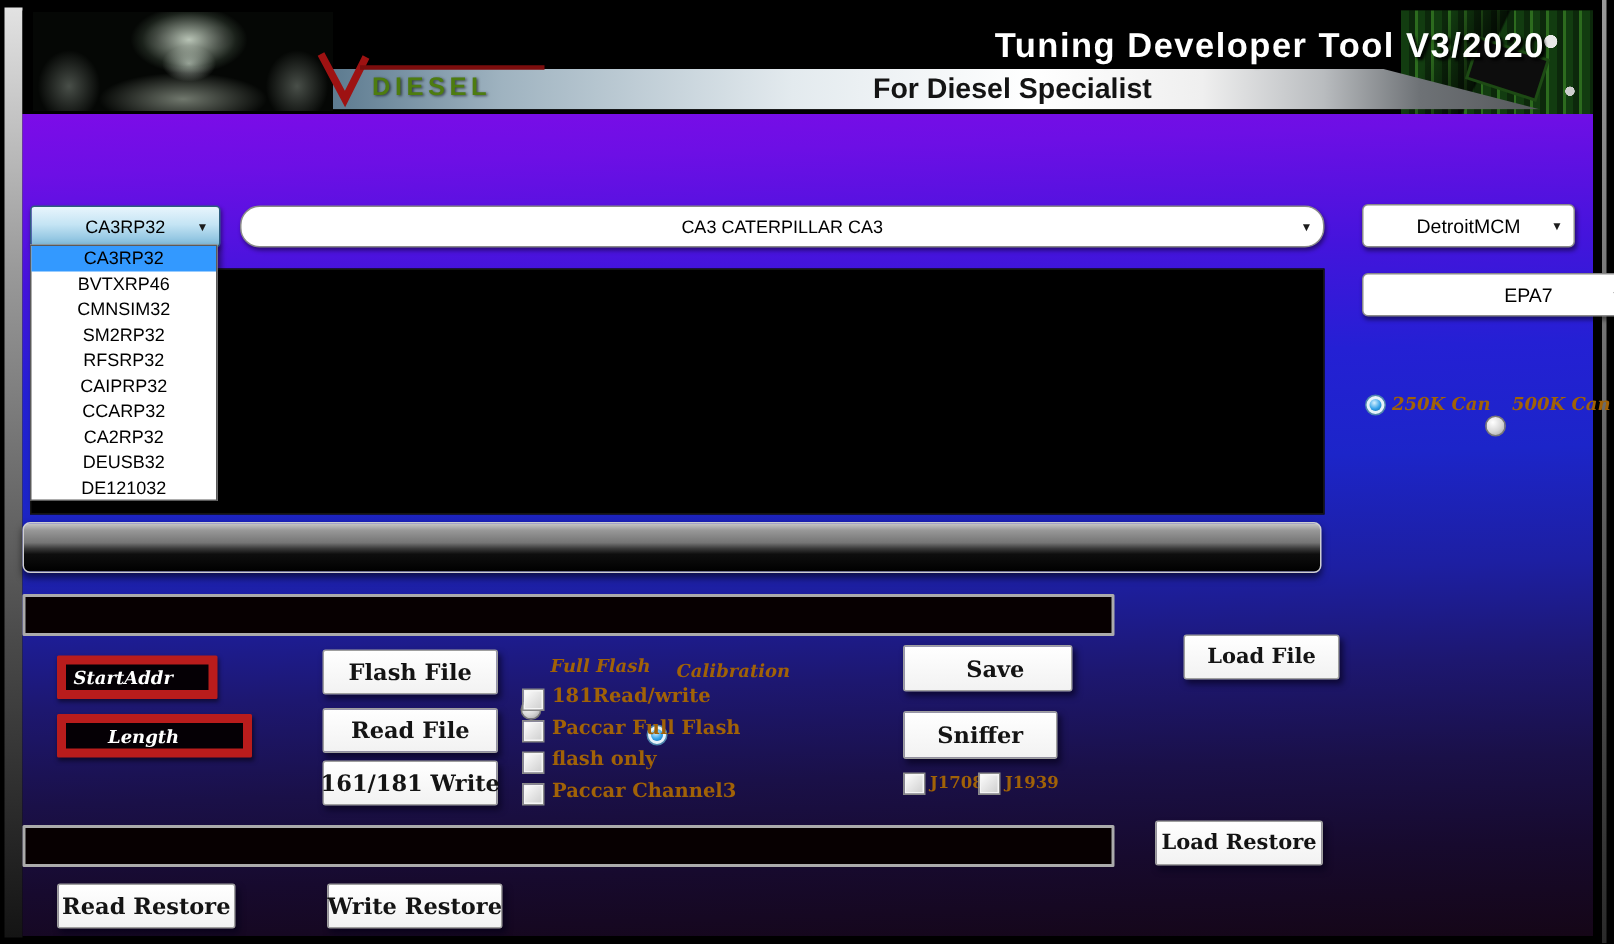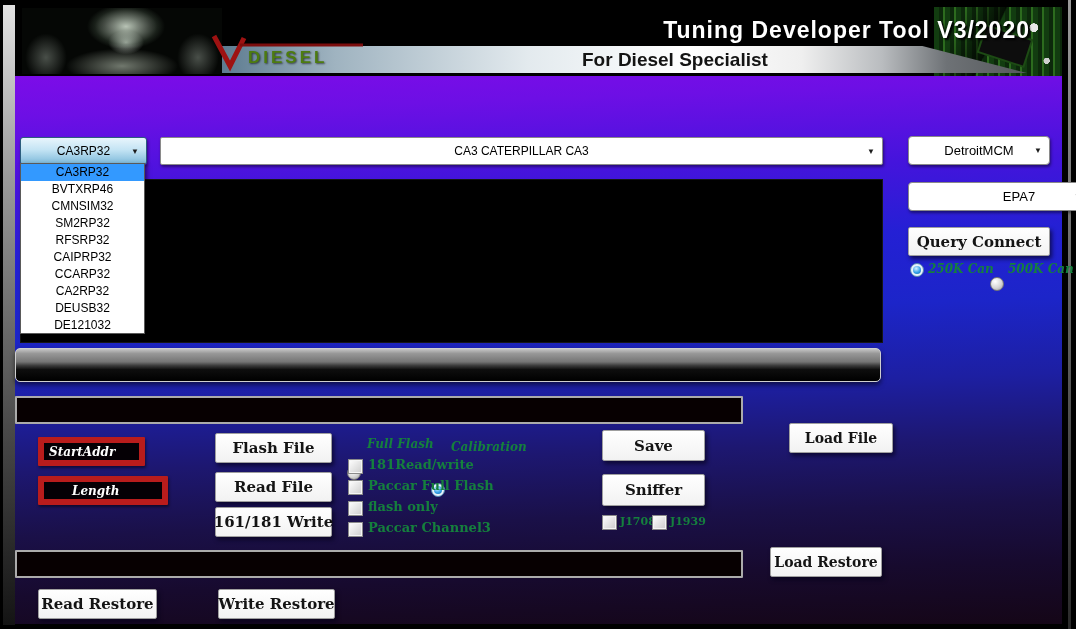--- a/index.html
+++ b/index.html
@@ -38,21 +38,21 @@
               letter-spacing:3px;text-shadow:1px 1px 2px rgba(0,0,0,.6);}
   .title{position:absolute;right:32px;top:10px;font-size:23px;font-weight:bold;color:#fff;
          letter-spacing:1px;text-shadow:2px 2px 2px #000;white-space:nowrap;}
   .subtitle{position:absolute;left:567px;top:42px;font-size:19px;font-weight:bold;color:#141414;white-space:nowrap;text-align:right;}
   
   .app{position:absolute;left:15px;top:76px;width:1047px;height:548px;background:
        linear-gradient(178deg,#7c0ce8 0%,#6d0fe5 7%,#4414dc 20%,#2420d4 32%,#1c25c9 44%,#1d1fa2 57%,#1d1770 68%,#1a1048 79%,#170a2e 89%,#150617 100%);}
   
   .abs{position:absolute;}
   .combo{display:flex;align-items:center;justify-content:center;background:#fff;border:1px solid #8a8a8a;
-         border-radius:2px;font-size:12px;color:#000;box-shadow:1px 2px 3px rgba(0,0,0,.45);cursor:default;}
+         border-radius:13px;font-size:12px;color:#000;box-shadow:1px 2px 3px rgba(0,0,0,.45);cursor:default;}
   .combo .caret{position:absolute;right:7px;font-size:8px;color:#1c1c1c;}
   .combo-blue{background:linear-gradient(180deg,#e8f5fc 0%,#c4e4f4 45%,#7db9da 100%);
               border:1px solid #2c5d7e;border-radius:3px;}
   .rounded{border-radius:4px;font-size:13px;}
   .btn{display:flex;align-items:center;justify-content:center;background:linear-gradient(180deg,#ffffff,#f2f2f2);
        border:1px solid #9f9f9f;border-radius:2px;box-shadow:2px 3px 4px rgba(5,2,25,.65);
        font-family:"DejaVu Serif",serif;font-weight:bold;color:#141414;font-size:15px;cursor:pointer;white-space:nowrap;}
   .list{background:#fff;border:1px solid #5a5a5a;display:flex;flex-direction:column;z-index:30;
         box-shadow:2px 2px 4px rgba(0,0,0,.5);}
   .list .item{flex:1;display:flex;align-items:center;justify-content:center;font-size:12px;color:#000;cursor:pointer;}
@@ -64,21 +64,21 @@
   .smallfield{background:#050005;border:6px solid #b91c1c;border-radius:1px;display:flex;align-items:center;
               font-family:"DejaVu Serif",serif;font-style:italic;font-weight:bold;font-size:12px;color:#fff;
               padding-left:5px;box-shadow:1px 2px 3px rgba(0,0,0,.5);}
   .chk{width:13px;height:13px;background:linear-gradient(135deg,#ffffff,#cdcdcd);
        border:1px solid #8a8a8a;box-shadow:inset 0 0 0 1px #f5f5f5;cursor:pointer;}
   .radio{width:12px;height:12px;border-radius:50%;position:relative;cursor:pointer;
          background:radial-gradient(circle at 35% 30%,#ffffff,#d6d6d6 55%,#9c9c9c);border:1px solid #787878;}
   .radio.on{background:#e7f3fa;border:1px solid #4f86ad;}
   .radio.on::after{content:"";position:absolute;inset:2px;border-radius:50%;
          background:radial-gradient(circle at 40% 32%,#d4f1ff,#37a3e9 55%,#0a62a4);}
-  .ylabel{font-family:"DejaVu Serif",serif;font-weight:bold;color:#15803d;font-size:13px;white-space:nowrap;}
+  .ylabel{font-family:"DejaVu Serif",serif;font-weight:bold;color:#a16207;font-size:13px;white-space:nowrap;}
   .yitalic{font-style:italic;font-size:12px;}
 </style>
 </head>
 <body>
 
 <div class="stage">
   <div class="frame-left"></div>
   <div class="frame-right"></div>
   <div class="app"></div>
 
@@ -109,21 +109,20 @@
   <div class="abs combo rounded" style="left:908px;top:136px;width:140px;height:27px;">
     <span>DetroitMCM</span>
     <span class="caret">▼</span>
   </div>
 
   <div class="abs combo rounded" style="left:908px;top:182px;width:140px;height:27px;padding-left:40px;">
     <span>EPA7</span>
     <span class="caret">▼</span>
   </div>
 
-  <div class="abs btn" style="left:908px;top:227px;width:140px;height:27px;">Query Connect</div>
 
   <div class="abs radio on" style="left:910px;top:263px;"></div>
   <div class="abs ylabel yitalic" style="left:928px;top:262px;">250K Can</div>
   <div class="abs radio" style="left:990px;top:263px;"></div>
   <div class="abs ylabel yitalic" style="left:1008px;top:262px;">500K Can</div>
 
   <div class="abs bigbox" style="left:20px;top:179px;width:861px;height:162px;"></div>
 
   <div class="abs list" style="left:20px;top:163px;width:123px;height:169px;">
     <div class="item sel">CA3RP32</div>
@@ -157,21 +156,21 @@
 
   <div class="abs chk" style="left:348px;top:459px;"></div>
   <div class="abs ylabel" style="left:368px;top:457px;">181Read/write</div>
   <div class="abs chk" style="left:348px;top:480px;"></div>
   <div class="abs ylabel" style="left:368px;top:478px;">Paccar Full Flash</div>
   <div class="abs chk" style="left:348px;top:501px;"></div>
   <div class="abs ylabel" style="left:368px;top:499px;">flash only</div>
   <div class="abs chk" style="left:348px;top:522px;"></div>
   <div class="abs ylabel" style="left:368px;top:520px;">Paccar Channel3</div>
 
-  <div class="abs btn" style="left:602px;top:430px;width:101px;height:29px;">Save</div>
+  <div class="abs btn" style="left:602px;top:430px;width:101px;height:29px;padding-left:10px;">Save</div>
   <div class="abs btn" style="left:602px;top:474px;width:101px;height:30px;">Sniffer</div>
   <div class="abs chk" style="left:602px;top:515px;"></div>
   <div class="abs ylabel" style="left:620px;top:515px;font-size:11px;">J1708</div>
   <div class="abs chk" style="left:652px;top:515px;"></div>
   <div class="abs ylabel" style="left:670px;top:515px;font-size:11px;">J1939</div>
 
   <div class="abs darkfield" style="left:15px;top:550px;width:724px;height:24px;"></div>
   <div class="abs btn" style="left:770px;top:547px;width:110px;height:28px;font-size:14px;">Load Restore</div>
   <div class="abs btn" style="left:38px;top:589px;width:117px;height:28px;">Read Restore</div>
   <div class="abs btn" style="left:218px;top:589px;width:115px;height:28px;">Write Restore</div>

